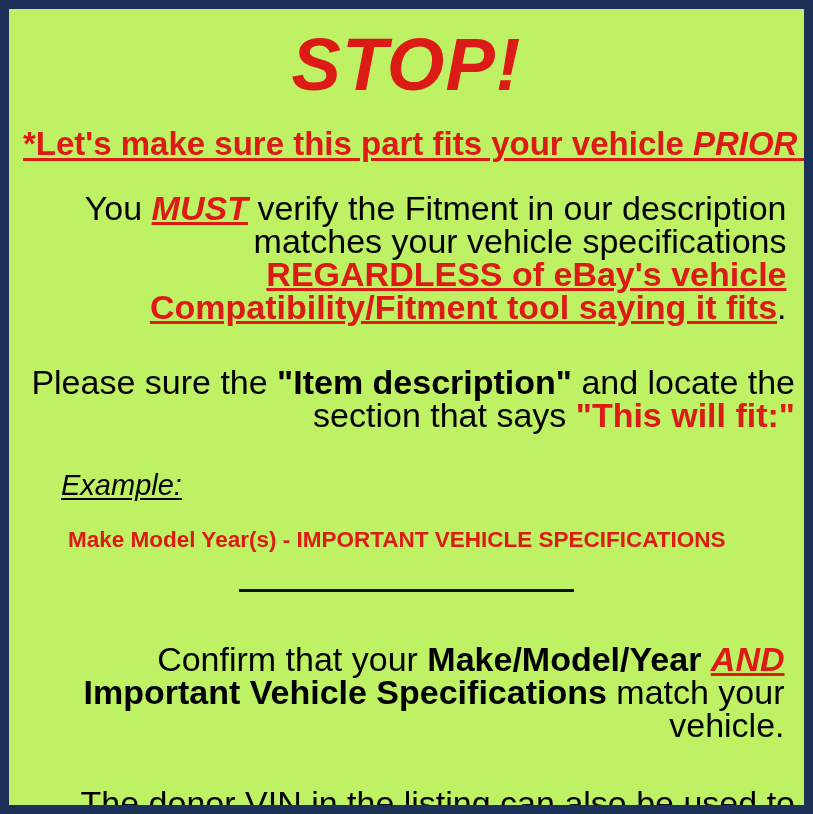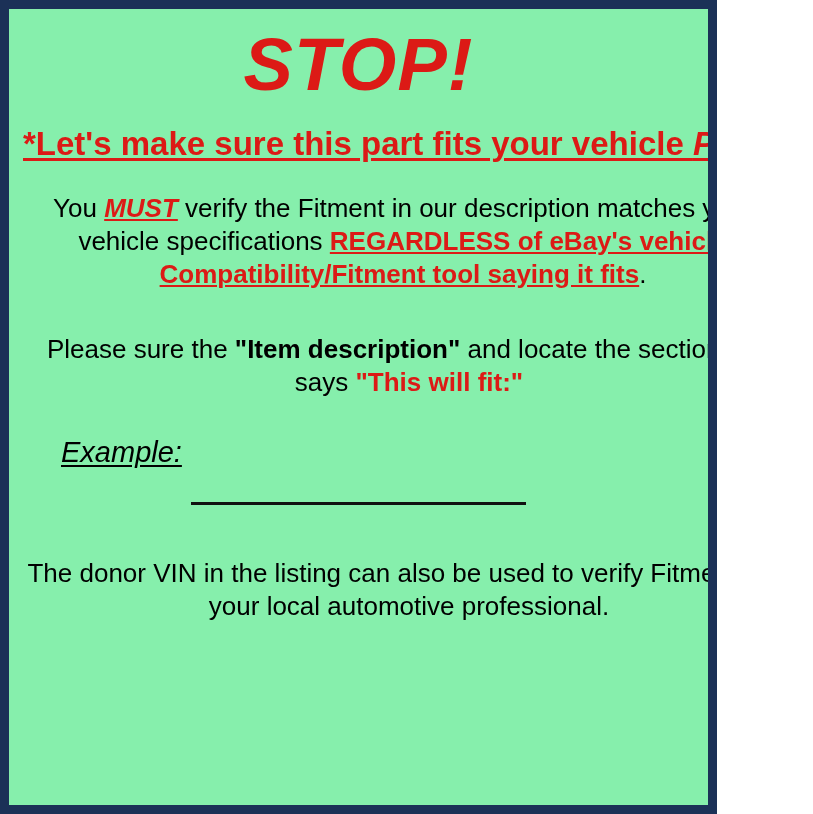--- a/index.html
+++ b/index.html
@@ -5,24 +5,24 @@
   html, body {
     margin: 0;
     padding: 0;
     background: #ffffff;
   }
   body {
     font-family: "Liberation Sans", sans-serif;
   }
   #notice-card {
     position: relative;
-    width: 717px;
+    width: 813px;
     height: 814px;
     box-sizing: border-box;
-    background: #86efac;
+    background: #bef264;
     border: 9px solid #1b3157;
     overflow: hidden;
   }
   .inner {
     position: relative;
     width: 100%;
     height: 100%;
     box-sizing: border-box;
     padding: 0 14px;
     text-align: center;
@@ -55,23 +55,24 @@
     font-weight: bold;
     color: #dc1a16;
     text-decoration: underline;
     text-underline-offset: 3px;
     white-space: nowrap;
   }
 
   
   .para {
     margin: 0 auto;
-    font-size: 26px;
+    font-size: 34px;
     line-height: 33px;
     color: #000000;
+    text-align: right;
   }
   .para-must   { padding-top: 33px; width: 760px; }
   .para-view   { padding-top: 42px; width: 772px; }
   .para-confirm{ padding-top: 44px; width: 756px; }
   .para-vin    { padding-top: 45px; width: 772px; }
 
   .u-run {
     text-decoration: underline;
     text-underline-offset: 2px;
   }
@@ -133,23 +134,25 @@
     <h1 class="stop-title">STOP!</h1>
 
     <p class="subtitle"><span>*Let's make sure this part fits your vehicle </span><span class="i">PRIOR</span><span> to purchasing*</span></p>
 
     <p class="para para-must"><span>You </span><span class="b i u red">MUST</span><span> verify the Fitment in our description matches your vehicle specifications </span><span class="b u-run red">REGARDLESS of eBay's vehicle Compatibility/Fitment tool saying it fits</span><span>.</span></p>
 
     <p class="para para-view"><span>Please sure the </span><span class="b">"Item description"</span><span> and locate the section that says </span><span class="b red">"This will fit:"</span></p>
 
     <div class="example-block">
       <p style="margin:0;"><span class="example-label">Example:</span></p>
+      <p class="example-spec">Make Model Year(s) - IMPORTANT VEHICLE SPECIFICATIONS</p>
     </div>
 
     <div class="divider-wrap">
       <span class="divider"></span>
     </div>
 
+    <p class="para para-confirm"><span>Confirm that your </span><span class="b">Make/Model/Year</span><span> </span><span class="b i u red">AND</span><span> </span><span class="b">Important Vehicle Specifications</span><span> match your vehicle.</span></p>
 
     <p class="para para-vin">The donor VIN in the listing can also be used to verify Fitment with your local automotive professional.</p>
 
   </div>
 </div>
 
 </body></html>

